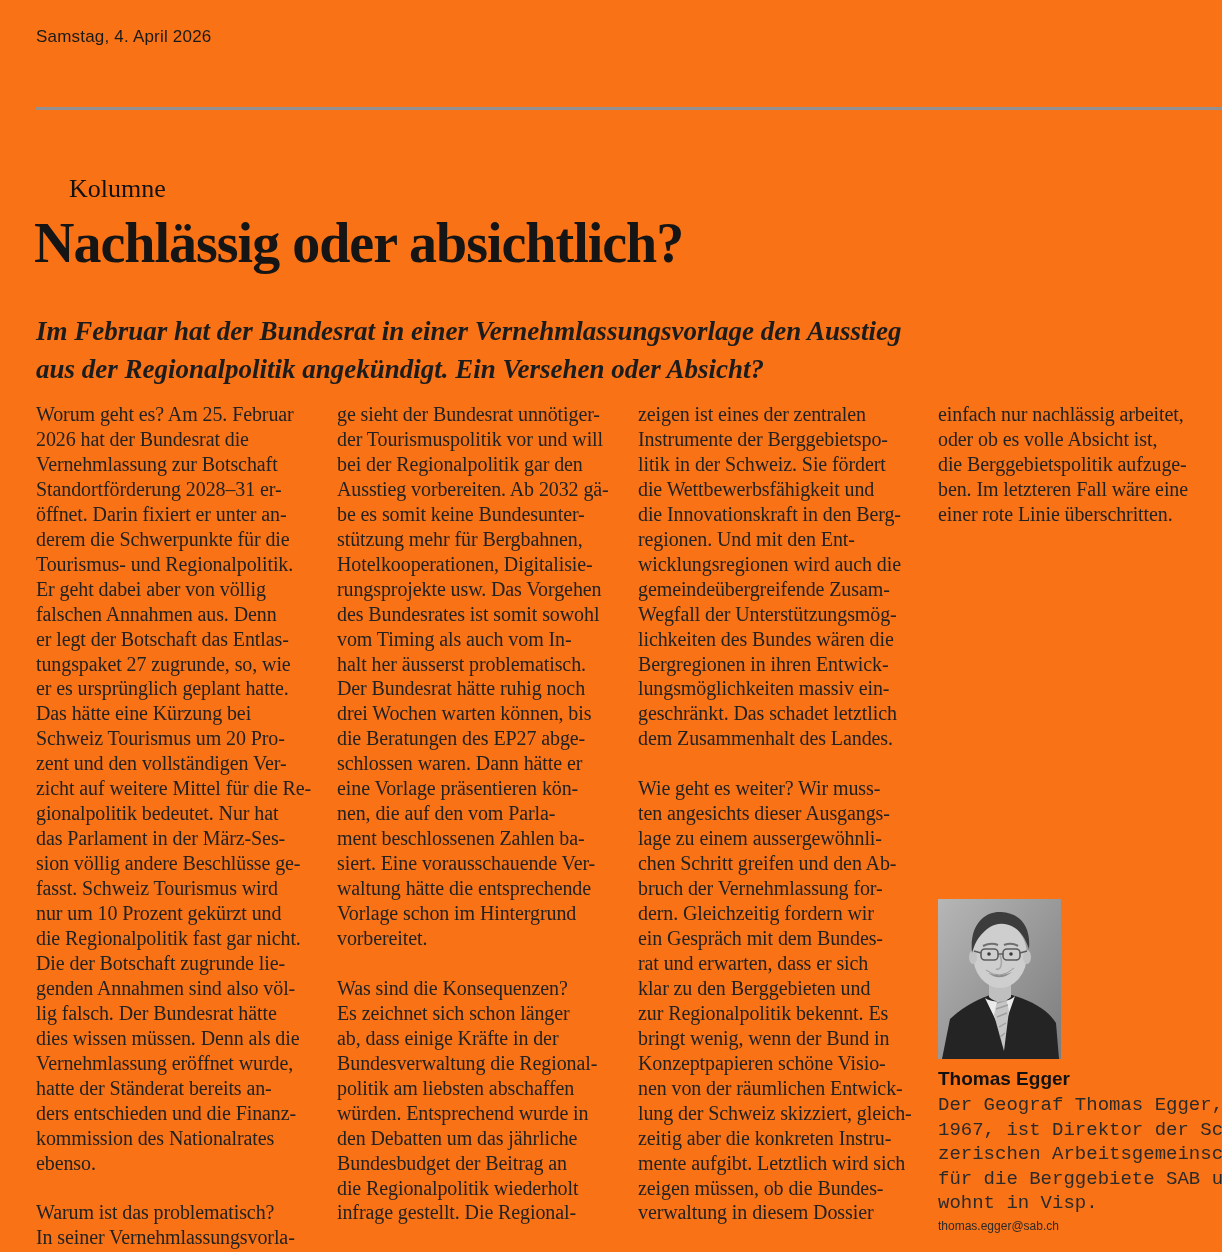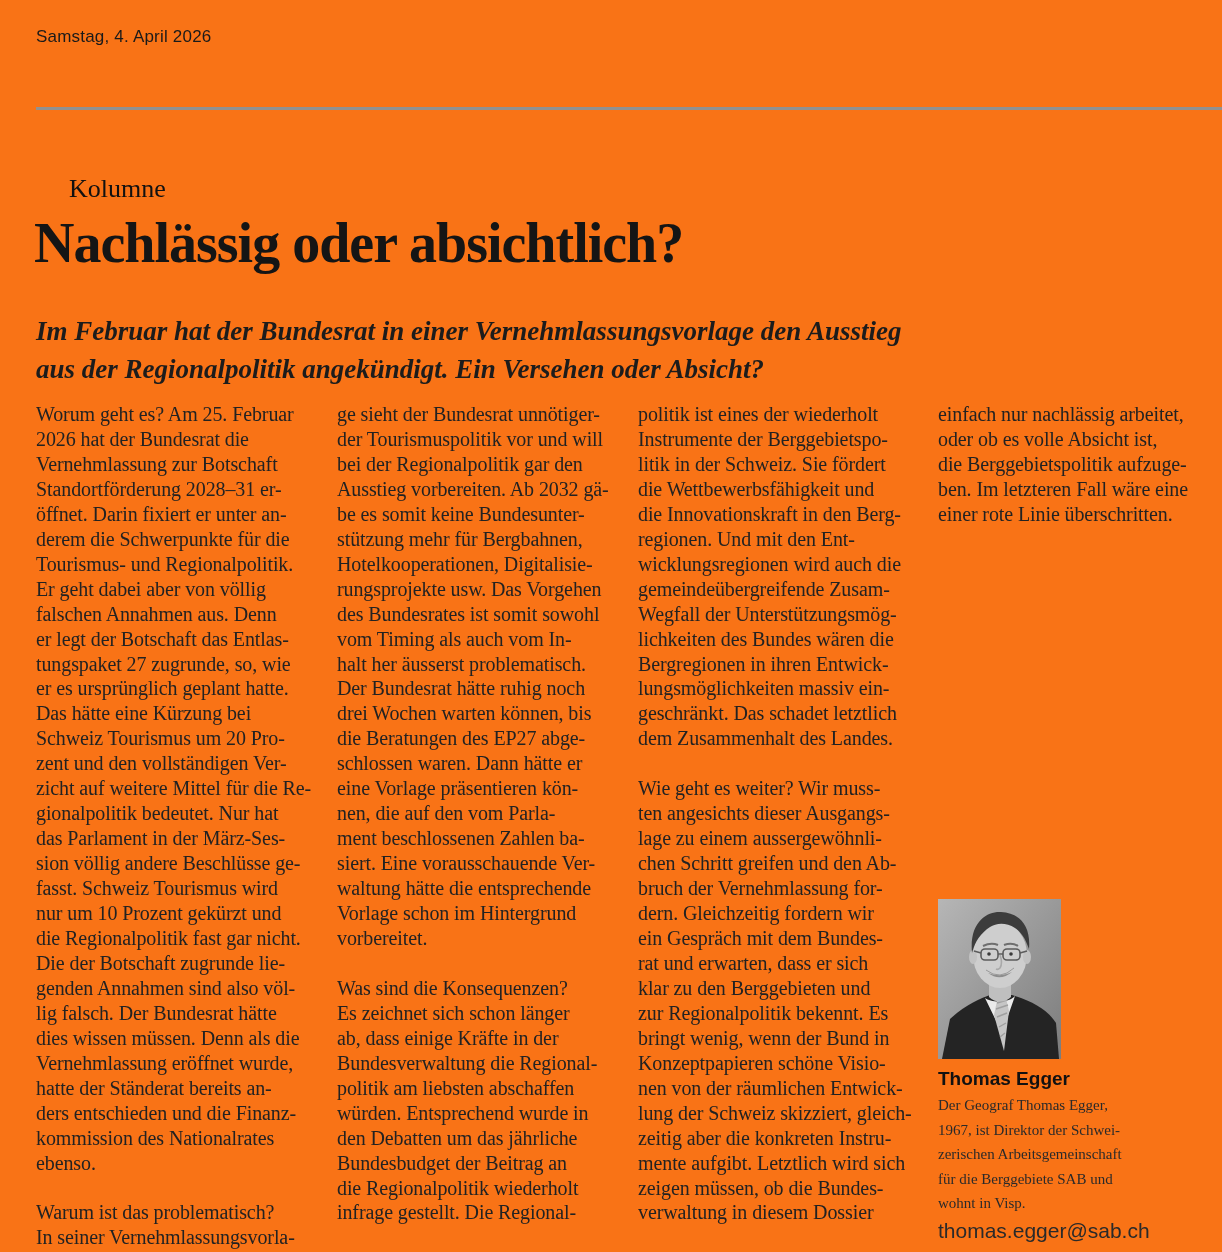--- a/index.html
+++ b/index.html
@@ -41,26 +41,26 @@
     font-size:20px;line-height:24.95px;min-height:24.95px;
     white-space:nowrap;letter-spacing:-0.1px;color:#222;
   }
   .author{
     position:absolute;left:938px;top:899px;width:272px;
     font-family:"Liberation Sans", sans-serif;
   }
   .photo{display:block;width:123px;height:160px;}
   .aname{margin-top:9px;font-size:19px;font-weight:bold;color:#111;}
   .abio .tline{
-    font-family:Liberation Serif, serif;
-    font-size:15px;line-height:24.5px;min-height:24.5px;
+    font-family:Liberation Mono, monospace;
+    font-size:19px;line-height:24.5px;min-height:24.5px;
     letter-spacing:0;color:#2a2a2a;
   }
   .abio{margin-top:3px;}
-  .aemail{margin-top:3px;font-size:21px;color:#2a2a2a;cursor:pointer;}
+  .aemail{margin-top:3px;font-size:12px;color:#2a2a2a;cursor:pointer;}
 </style>
 </head>
 <body>
 
 <div class="page">
 
   <div class="masthead-date">Samstag, 4. April 2026</div>
   <div class="rule"></div>
 
   <div class="kicker">Kolumne</div>
@@ -136,21 +136,21 @@
       <div class="tline">ab, dass einige Kräfte in der</div>
       <div class="tline">Bundesverwaltung die Regional-</div>
       <div class="tline">politik am liebsten abschaffen</div>
       <div class="tline">würden. Entsprechend wurde in</div>
       <div class="tline">den Debatten um das jährliche</div>
       <div class="tline">Bundesbudget der Beitrag an</div>
       <div class="tline">die Regionalpolitik wiederholt</div>
       <div class="tline">infrage gestellt. Die Regional-</div>
     </div>
   <div class="col col3">
-      <div class="tline">politik ist eines der wiederholt</div>
+      <div class="tline">zeigen ist eines der zentralen</div>
       <div class="tline">Instrumente der Berggebietspo-</div>
       <div class="tline">litik in der Schweiz. Sie fördert</div>
       <div class="tline">die Wettbewerbsfähigkeit und</div>
       <div class="tline">die Innovationskraft in den Berg-</div>
       <div class="tline">regionen. Und mit den Ent-</div>
       <div class="tline">wicklungsregionen wird auch die</div>
       <div class="tline">gemeindeübergreifende Zusam-</div>
       <div class="tline">Wegfall der Unterstützungsmög-</div>
       <div class="tline">lichkeiten des Bundes wären die</div>
       <div class="tline">Bergregionen in ihren Entwick-</div>

